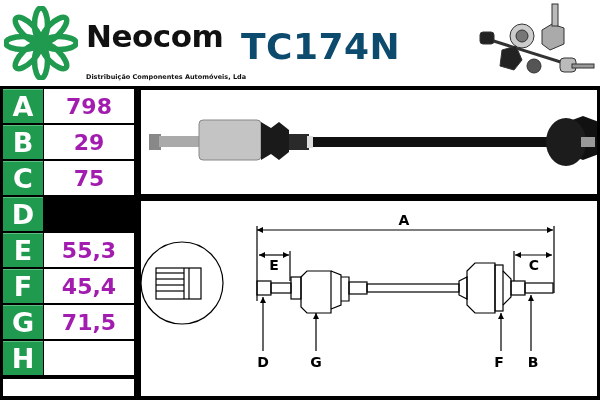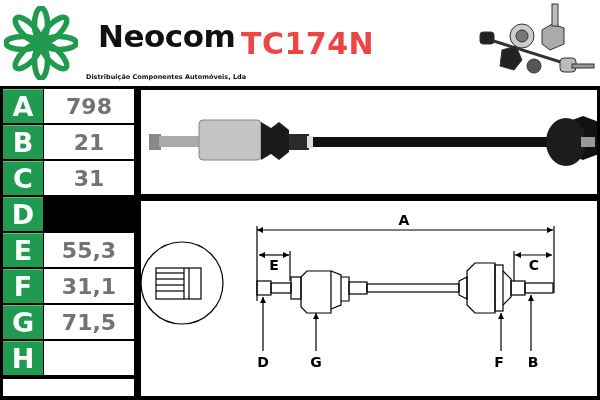--- a/index.html
+++ b/index.html
@@ -1,27 +1,27 @@
 <!DOCTYPE html>
 <html><head>
 <meta charset="utf-8">
 <style>
   html,body{margin:0;padding:0;background:#fff;}
   body{width:600px;height:400px;position:relative;overflow:hidden;font-family:"DejaVu Sans","Liberation Sans",sans-serif;}
   .header{position:absolute;left:0;top:0;width:600px;height:86px;background:#fff;}
   .logo-mark{position:absolute;left:4px;top:6px;width:74px;height:74px;}
-  .brand-name{position:absolute;left:98px;top:18px;font-size:31px;font-weight:bold;color:#111;letter-spacing:-0.5px;font-family:"DejaVu Sans",sans-serif;}
+  .brand-name{position:absolute;left:86px;top:18px;font-size:31px;font-weight:bold;color:#111;letter-spacing:-0.5px;font-family:"DejaVu Sans",sans-serif;}
   .brand-tagline{position:absolute;left:86px;top:73px;font-size:6.5px;color:#111;font-weight:bold;white-space:nowrap;}
-  .part-number{position:absolute;left:241px;top:26px;font-size:30px;font-weight:bold;color:#ef4444;letter-spacing:0.5px;}
+  .part-number{position:absolute;left:241px;top:26px;font-size:36px;font-weight:bold;color:#0c4a6e;letter-spacing:0.5px;}
   .product-photo{position:absolute;left:472px;top:2px;width:126px;height:78px;}
   .frame{position:absolute;left:0;top:86px;width:600px;height:314px;background:#000;}
   .spec-table{position:absolute;left:3px;top:89px;width:131px;}
   .spec-row{position:absolute;left:0;width:131px;height:34px;}
   .spec-letter{position:absolute;left:0;top:0;width:40px;height:34px;background:#1f9a4e;color:#fff;font-weight:bold;font-size:27px;line-height:34px;text-align:center;border-top:1px solid #5cbf7f;box-sizing:border-box;}
-  .spec-value{position:absolute;left:41px;top:0;width:90px;height:34px;background:#fff;color:#737373;font-weight:bold;font-size:22px;line-height:36px;text-align:center;}
+  .spec-value{position:absolute;left:41px;top:0;width:90px;height:34px;background:#fff;color:#a21caf;font-weight:bold;font-size:22px;line-height:36px;text-align:center;}
   .spec-footer{position:absolute;left:3px;top:379px;width:131px;height:17px;background:#fff;}
   .photo-panel{position:absolute;left:141px;top:90px;width:456px;height:104px;background:#fff;}
   .diagram-panel{position:absolute;left:141px;top:201px;width:456px;height:195px;background:#fff;}
   svg text{font-family:"DejaVu Sans",sans-serif;font-weight:bold;}
 </style>
 </head>
 <body>
 
 <div class="header">
   <svg class="logo-mark" viewBox="-40 -40 80 80">
@@ -57,36 +57,36 @@
 
 <div class="frame"></div>
 
 <div class="spec-table">
   <div class="spec-row" style="top:0px">
     <div class="spec-letter">A</div>
     <div class="spec-value">798</div>
   </div>
   <div class="spec-row" style="top:36px">
     <div class="spec-letter">B</div>
-    <div class="spec-value">21</div>
+    <div class="spec-value">29</div>
   </div>
   <div class="spec-row" style="top:72px">
     <div class="spec-letter">C</div>
-    <div class="spec-value">31</div>
+    <div class="spec-value">75</div>
   </div>
   <div class="spec-row" style="top:108px">
     <div class="spec-letter">D</div>
   </div>
   <div class="spec-row" style="top:144px">
     <div class="spec-letter">E</div>
     <div class="spec-value">55,3</div>
   </div>
   <div class="spec-row" style="top:180px">
     <div class="spec-letter">F</div>
-    <div class="spec-value">31,1</div>
+    <div class="spec-value">45,4</div>
   </div>
   <div class="spec-row" style="top:216px">
     <div class="spec-letter">G</div>
     <div class="spec-value">71,5</div>
   </div>
   <div class="spec-row" style="top:252px">
     <div class="spec-letter">H</div>
     <div class="spec-value"></div>
   </div>
 </div>

